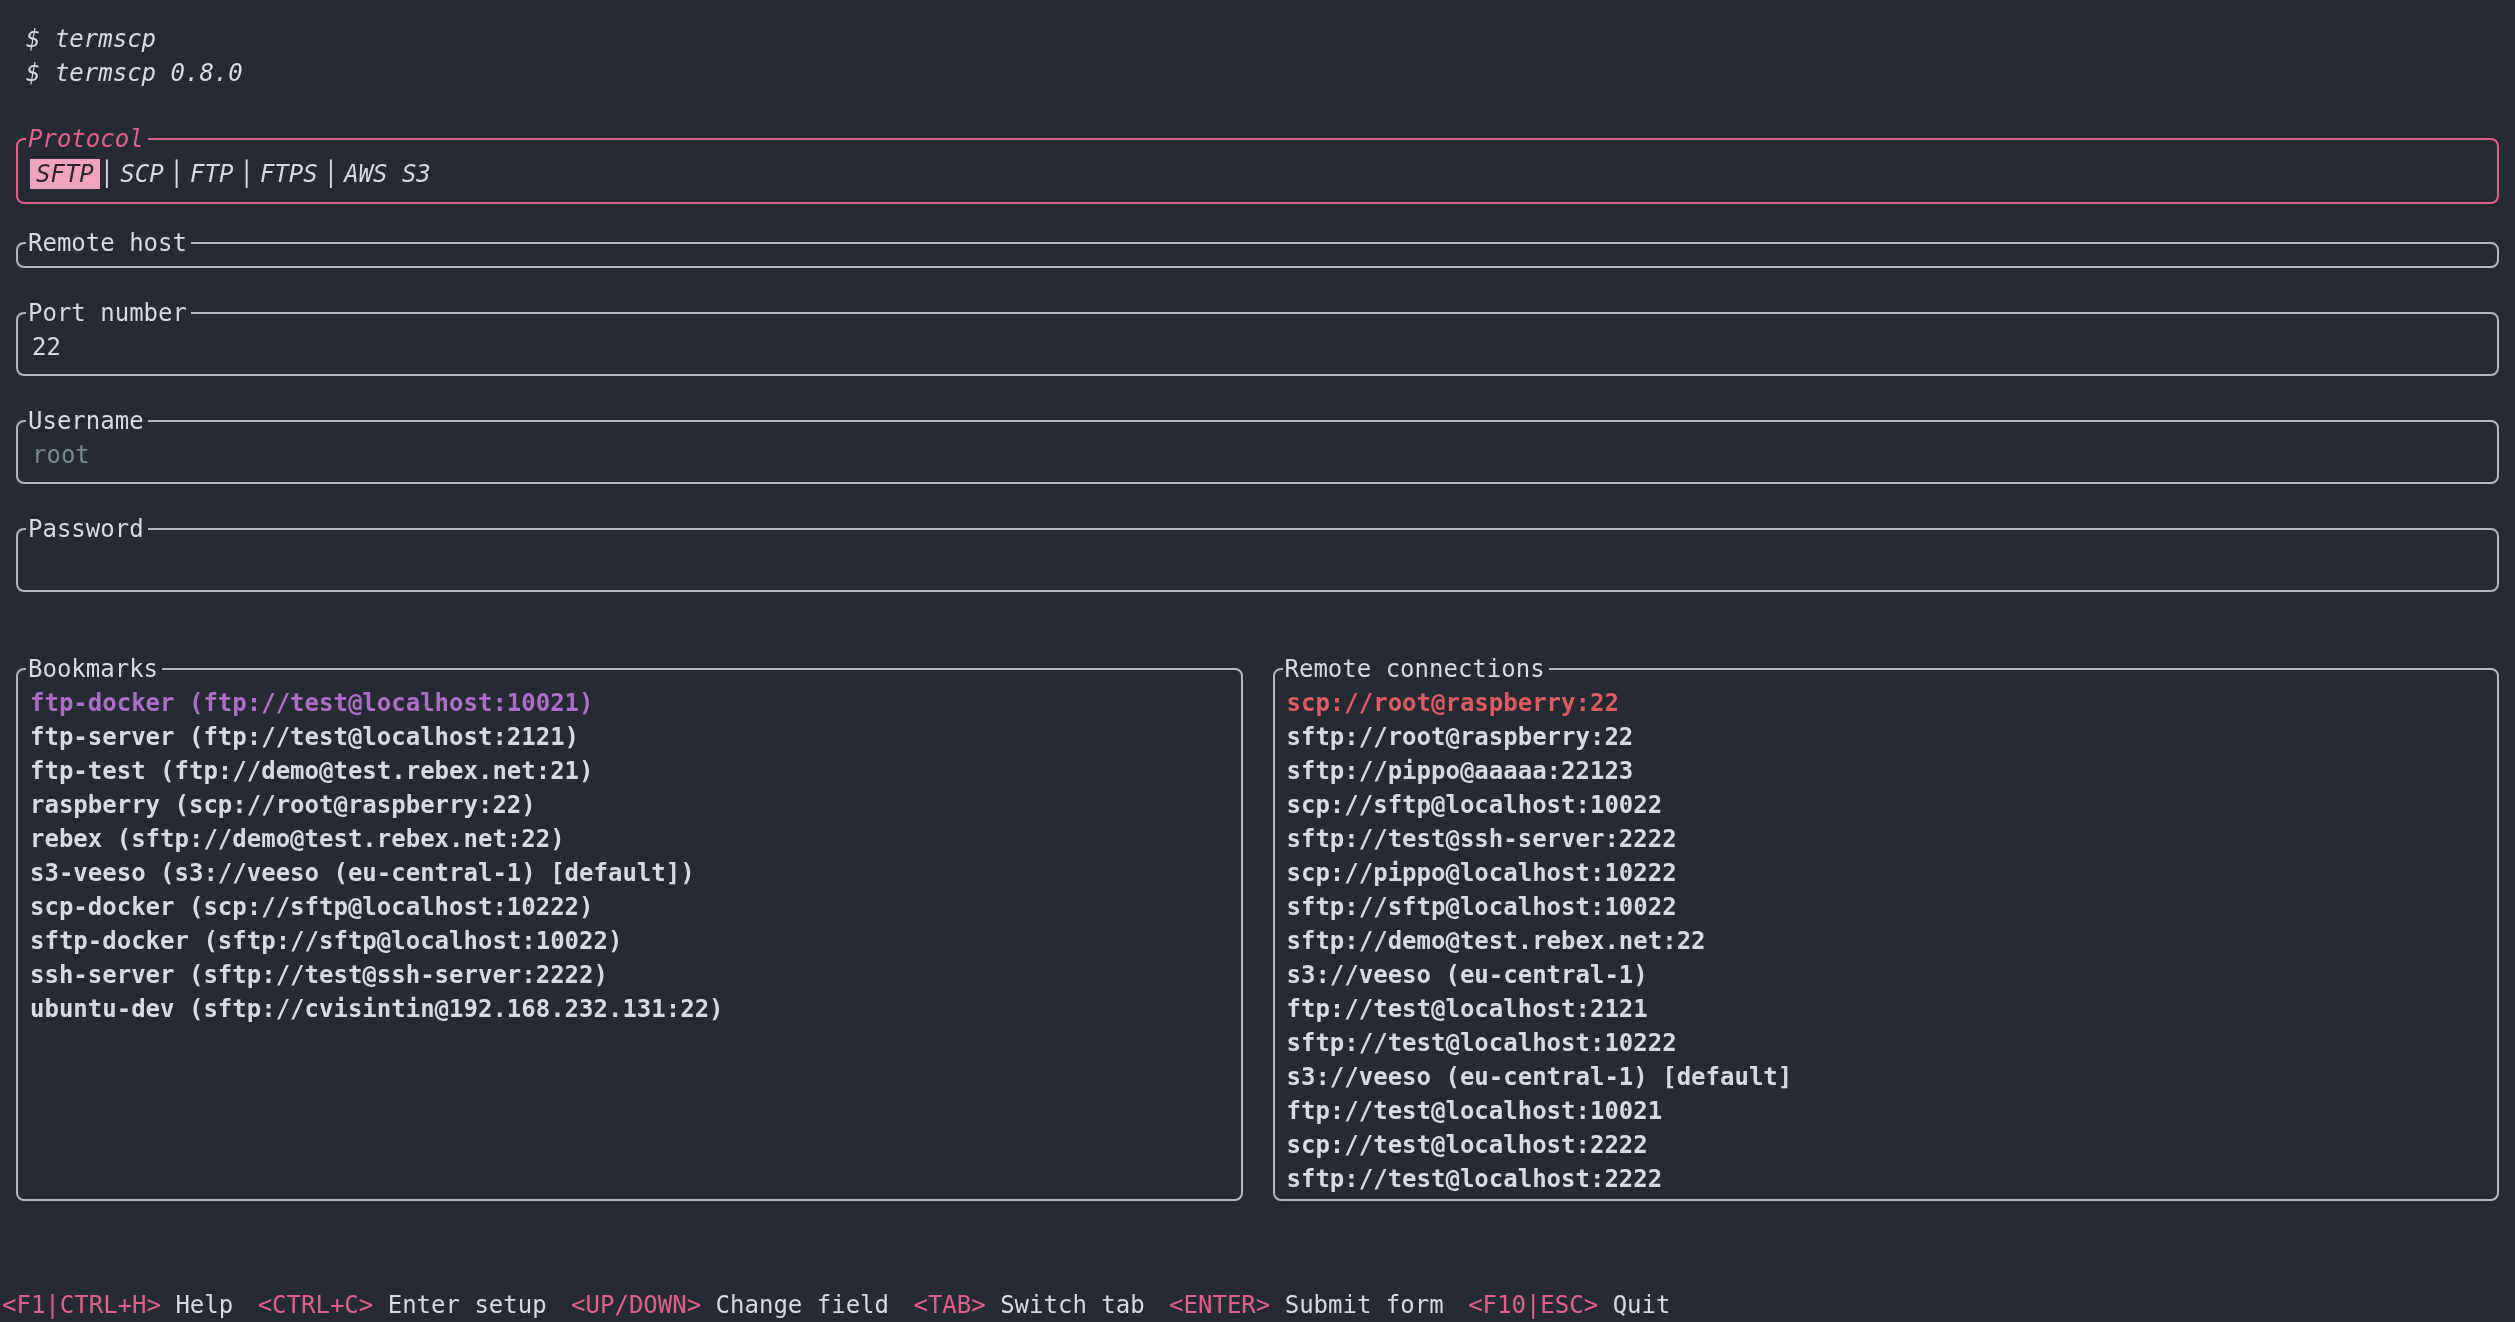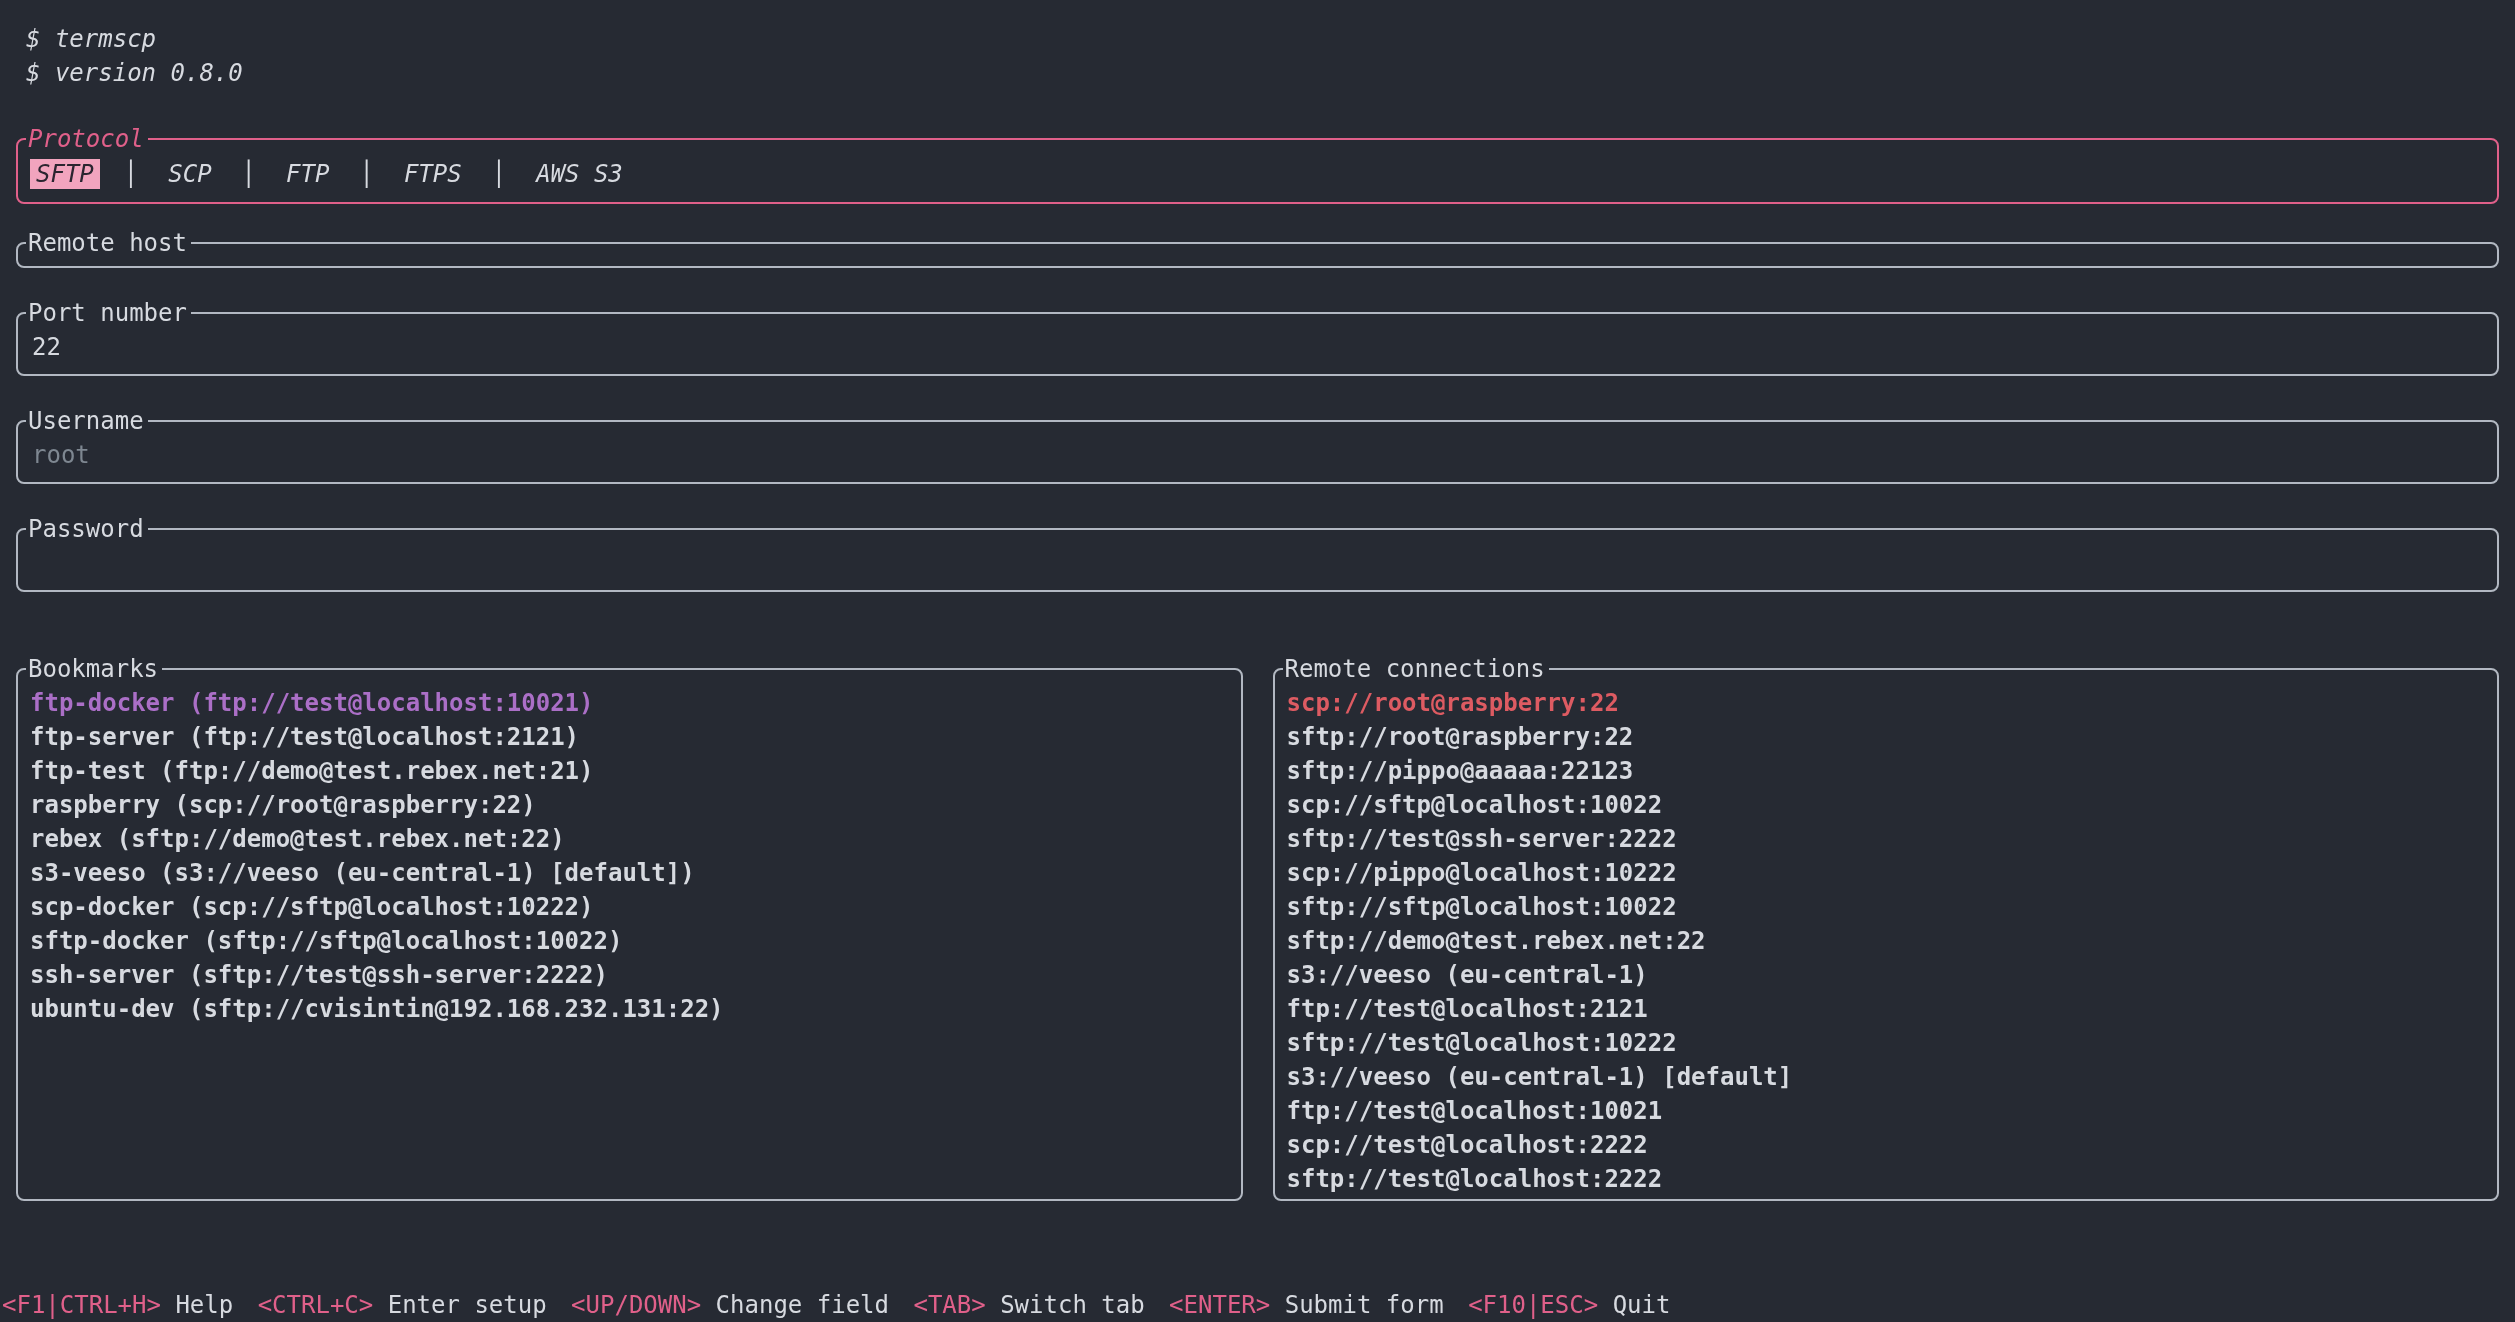--- a/index.html
+++ b/index.html
@@ -25,21 +25,21 @@
   fieldset{
     border:2px solid var(--border);
     border-radius:8px;
     margin:0 0 32px;
     padding:2px 12px 8px;
     min-width:0;
   }
   legend{padding:0 4px 0 2px;margin-left:-4px;line-height:26px;color:var(--fg);}
   fieldset.protocol{border-color:var(--pink);margin-bottom:26px;font-style:italic;}
   fieldset.protocol legend{color:var(--pink);}
-  .tabs{display:flex;align-items:center;height:40px;gap:24px;}
+  .tabs{display:flex;align-items:center;height:40px;gap:0;}
   .tab{padding:1px 6px;color:var(--fg);cursor:default;}
   .tab.selected{background:var(--pink-chip);color:#2b2530;}
   .tab-sep{color:var(--fg);}
   .tui-input{
     display:block;width:100%;height:38px;
     background:transparent;border:none;outline:none;
     font:inherit;color:var(--fg);padding:0 2px;
   }
   .tui-input::placeholder{color:var(--muted);opacity:1;}
   .lists{display:flex;gap:30px;margin-top:64px;}
@@ -54,21 +54,21 @@
   .hint-key{color:var(--pink);}
   .hint-label{color:var(--fg);margin-right:10px;}
 </style>
 </head>
 <body>
 
 <div class="terminal">
 
   <div class="terminal-header">
     <div>$ termscp</div>
-    <div>$ version 0.8.0</div>
+    <div>$ termscp 0.8.0</div>
   </div>
 
   <fieldset class="protocol">
     <legend>Protocol</legend>
     <div class="tabs">
         <span class="tab selected">SFTP</span>
         <span class="tab-sep">│</span>
         <span class="tab">SCP</span>
         <span class="tab-sep">│</span>
         <span class="tab">FTP</span>

